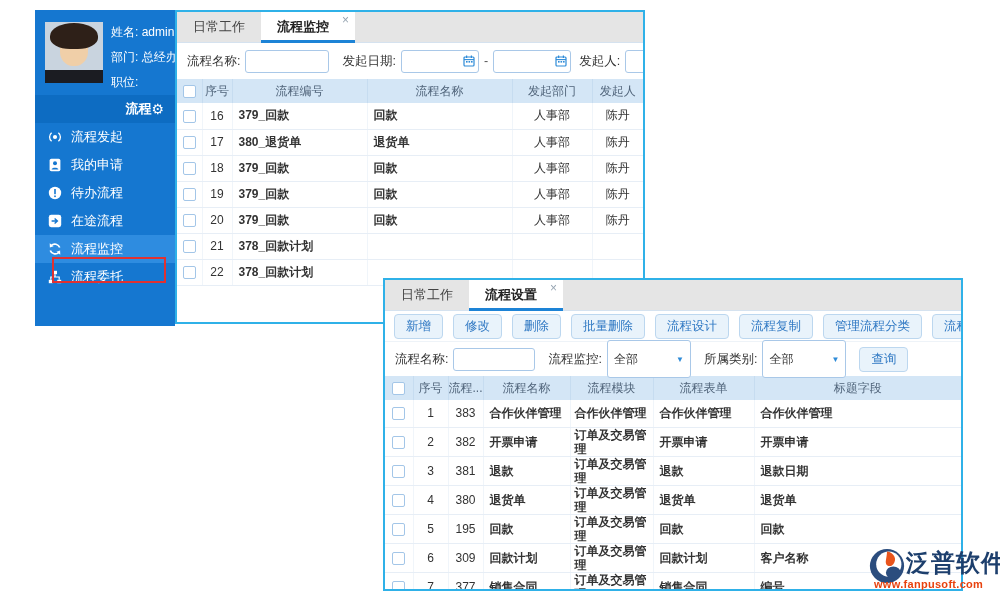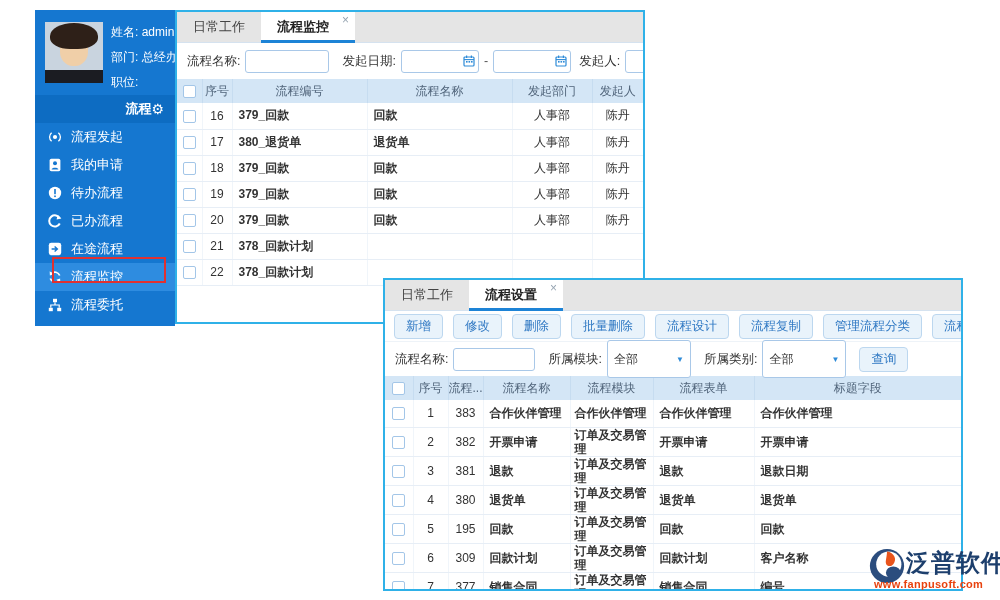--- a/index.html
+++ b/index.html
@@ -129,29 +129,20 @@
       </div>
       <div class="menu-item">
         <span class="mi-icon">
           <svg width="14" height="14" viewBox="0 0 14 14">
             <circle cx="7" cy="7" r="6.2" fill="#fff"></circle>
             <rect x="6.2" y="3" width="1.6" height="5.2" fill="#1577d0"></rect>
             <rect x="6.2" y="9.5" width="1.6" height="1.6" fill="#1577d0"></rect>
           </svg>
         </span>
         <span>待办流程</span>
-      </div>
-      <div class="menu-item">
-        <span class="mi-icon">
-          <svg width="14" height="14" viewBox="0 0 14 14">
-            <path d="M11.8 9.5 A5.6 5.6 0 1 1 11.8 4.4" stroke="#fff" stroke-width="2" fill="none"></path>
-            <polygon points="9.6,0.8 13.4,4.6 8.6,5.6" fill="#fff"></polygon>
-          </svg>
-        </span>
-        <span>已办流程</span>
       </div>
       <div class="menu-item">
         <span class="mi-icon">
           <svg width="14" height="14" viewBox="0 0 14 14">
             <rect x="0.8" y="0.8" width="12.4" height="12.4" rx="2.4" fill="#fff"></rect>
             <path d="M3.6 7 h5.6 M6.6 4.4 L9.4 7 L6.6 9.6" stroke="#1577d0" stroke-width="1.4" fill="none"></path>
           </svg>
         </span>
         <span>在途流程</span>
       </div>
@@ -314,21 +305,21 @@
       <button class="btn">批量删除</button>
       <button class="btn">流程设计</button>
       <button class="btn">流程复制</button>
       <button class="btn">管理流程分类</button>
       <button class="btn">流程超时提示</button>
     </div>
   <div class="filterbar">
     <span class="flabel">流程名称:</span>
     <input class="text" style="width: 82px;" value="">
     <span class="gap"></span>
-    <span class="flabel">所属模块:</span>
+    <span class="flabel">流程监控:</span>
     <span class="fake-select">
       <span>全部</span>
       <span class="arrow">▼</span>
     </span>
     <span class="gap"></span>
     <span class="flabel">所属类别:</span>
     <span class="fake-select">
       <span>全部</span>
       <span class="arrow">▼</span>
     </span>

